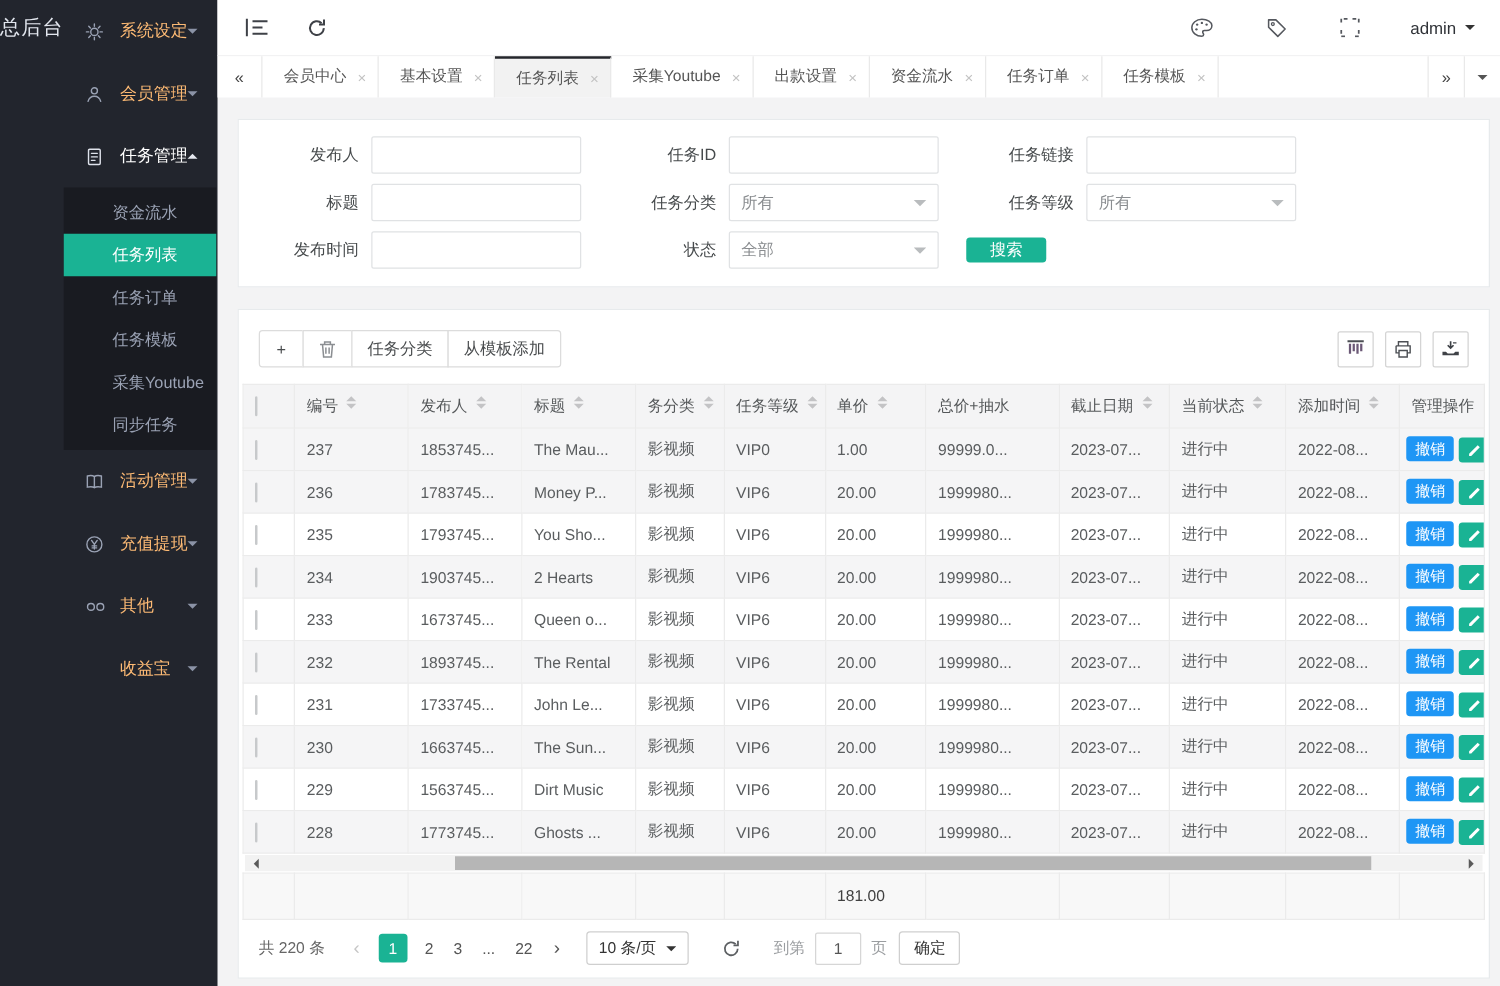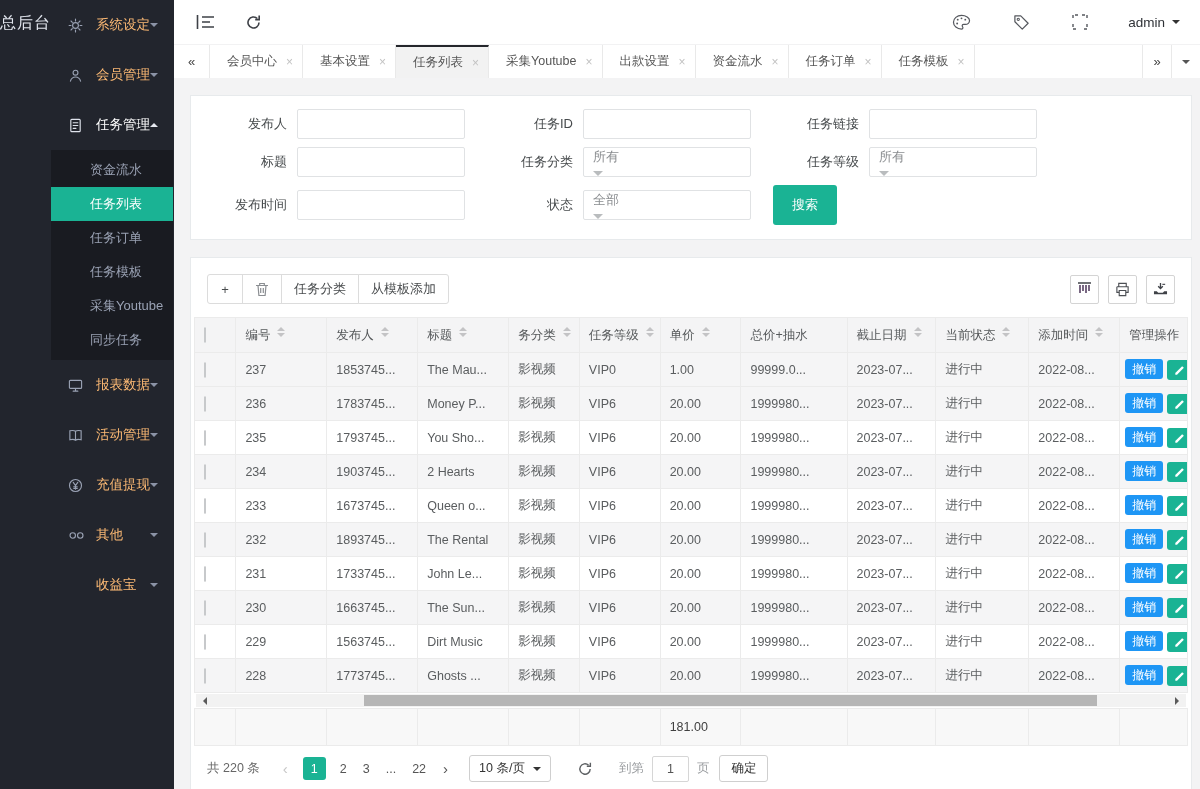--- a/index.html
+++ b/index.html
@@ -45,23 +45,23 @@
   .content { flex:1; padding:17px 8px 0 16px; overflow:hidden; }
   .panel { background:#fff; border:1px solid #e7eaec; }
 
   
   .filter-panel { padding:13px 12px 12px; }
   .f-row { display:flex; align-items:center; margin-bottom:8px; }
   .f-row:last-child { margin-bottom:2px; }
   .f-label { width:94px; text-align:right; padding-right:10px; color:#464a4c; font-size:13px; }
   .f-label.w2 { width:118px; }
   .f-input { width:168px; height:30px; border:1px solid #e0e2e4; border-radius:2px; background:#fff; padding:0 8px; font-size:13px; font-family:inherit; color:#555; }
-  .f-select { width:168px; height:30px; border:1px solid #e0e2e4; border-radius:2px; background:#fff; display:flex; justify-content:space-between; padding:0 9px; color:#8a8d90; font-size:13px; cursor:pointer;flex-direction:column; }
+  .f-select { width:168px; height:30px; border:1px solid #e0e2e4; border-radius:2px; background:#fff; display:flex; align-items:center; justify-content:space-between; padding:0 9px; color:#8a8d90; font-size:13px; cursor:pointer; }
   .sel-caret { width:0;height:0;border:5px solid transparent;border-top-color:#b9bcbe;margin-top:5px; }
-  .btn-search { margin-left:22px; height:40px; padding:0 19px; background:#1ab394; color:#fff; border:none; border-radius:3px; font-size:13px; font-family:inherit; cursor:pointer; }
+  .btn-search { margin-left:22px; height:20px; padding:0 19px; background:#1ab394; color:#fff; border:none; border-radius:3px; font-size:13px; font-family:inherit; cursor:pointer; }
 
   
   .table-panel { margin-top:17px; padding:16px 3px 10px; }
   .tbl-toolbar { display:flex; align-items:center; margin:0 13px 13px; }
   .btn-group { display:flex; }
   .tb-btn { height:30px; min-width:36px; padding:0 12px; background:#fff; border:1px solid #dcdcdc; margin-left:-1px; color:#494c4e; font-size:13px; display:flex; align-items:center; justify-content:center; cursor:pointer; }
   .btn-group .tb-btn:first-child { margin-left:0; border-radius:3px 0 0 3px; }
   .btn-group .tb-btn:last-child { border-radius:0 3px 3px 0; }
   .tbl-toolbar .right { margin-left:auto; display:flex; gap:9px; }
   .sq-btn { width:29px; height:29px; background:#fff; border:1px solid #d4d4d4; border-radius:2px; display:flex; align-items:center; justify-content:center; color:#4c4f54; cursor:pointer; }
@@ -138,30 +138,20 @@
         <span class="lbl">任务管理</span>
         <span class="chev up"></span>
       </div>
       <div class="side-sub">
         <div class="sub-item">资金流水</div>
         <div class="sub-item active">任务列表</div>
         <div class="sub-item">任务订单</div>
         <div class="sub-item">任务模板</div>
         <div class="sub-item">采集Youtube</div>
         <div class="sub-item">同步任务</div>
-      </div>
-      <div class="side-item">
-        <span class="ic">
-          <svg width="15" height="15" viewBox="0 0 16 16" fill="none" stroke="currentColor" stroke-width="1.2" stroke-linecap="round">
-            <rect x="1.5" y="2.5" width="13" height="8.5" rx="1"></rect>
-            <path d="M5.5 14h5M8 11.5V14"></path>
-          </svg>
-        </span>
-        <span class="lbl">报表数据</span>
-        <span class="chev down"></span>
       </div>
       <div class="side-item">
         <span class="ic">
           <svg width="15" height="15" viewBox="0 0 16 16" fill="none" stroke="currentColor" stroke-width="1.2" stroke-linecap="round">
             <path d="M8 3.5C6.8 2.6 4.5 2.4 2 3v9.5c2.5-.6 4.8-.4 6 .5 1.2-.9 3.5-1.1 6-.5V3c-2.5-.6-4.8-.4-6 .5zM8 3.5V13"></path>
           </svg>
         </span>
         <span class="lbl">活动管理</span>
         <span class="chev down"></span>
       </div>

